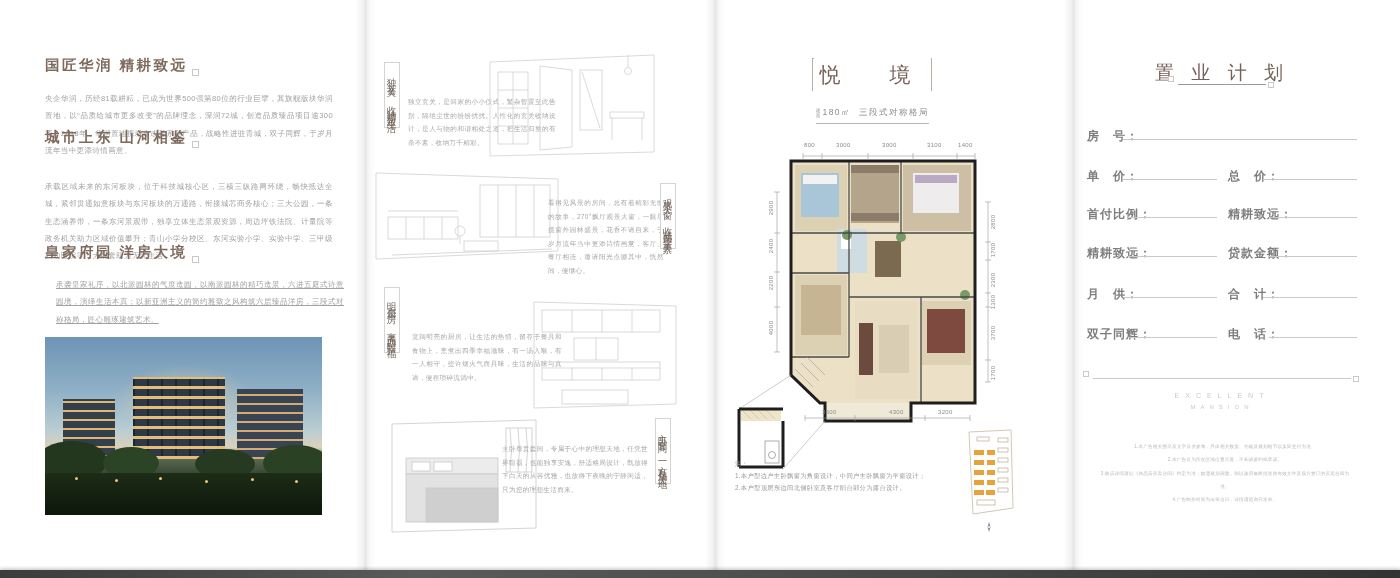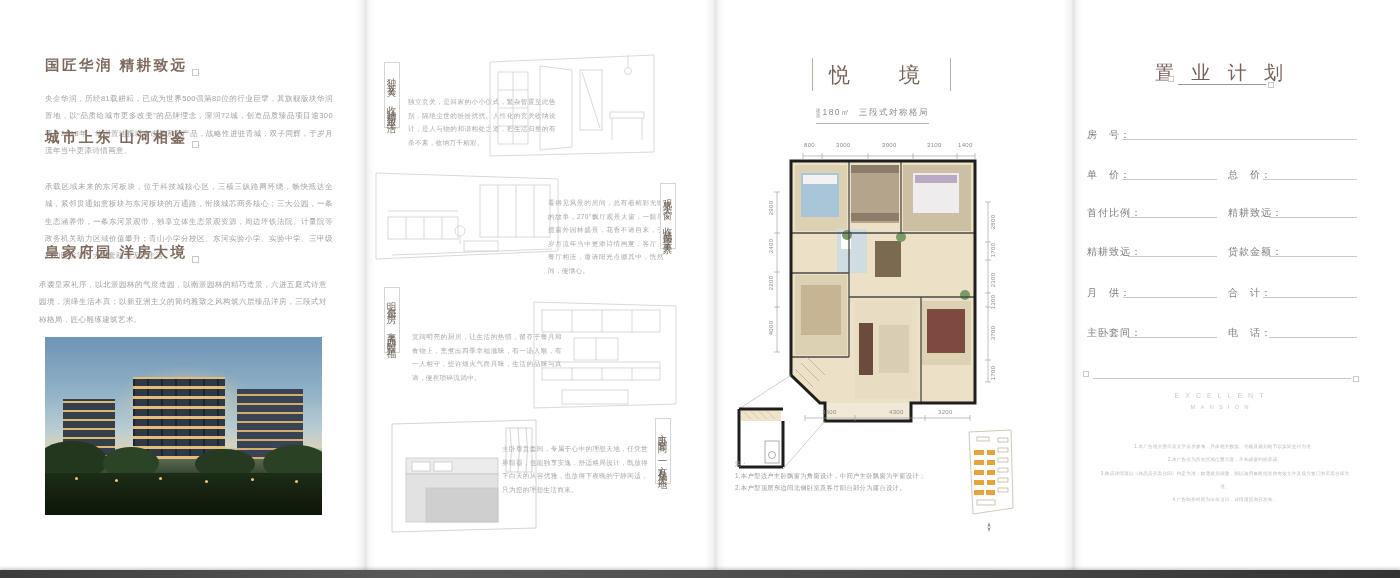--- a/index.html
+++ b/index.html
@@ -23,21 +23,21 @@
   .bracket-l{width:9px;height:32px;border-left:1px solid #bdae a4;border-left:1px solid #bdaea4;border-top:1px solid #bdaea4;}
   .bracket-r{width:9px;height:32px;border-right:1px solid #bdaea4;border-bottom:1px solid #bdaea4;}
   .sq{width:4px;height:4px;border:1px solid #c9c9c9;background:#fff;}
   .fp-sub{font-size:8.5px;color:#8b8b8b;letter-spacing:1.5px;border-bottom:1px solid #b5b5b5;
     padding-bottom:4px;white-space:nowrap;display:inline-flex;align-items:center;gap:2px;}
   .stack{display:inline-flex;flex-direction:column;font-size:4.5px;line-height:1.15;color:#999;letter-spacing:0;}
   .dim{position:absolute;font-size:6px;color:#8a8a8a;letter-spacing:.3px;white-space:nowrap;}
   .dim.rot{transform:rotate(-90deg);transform-origin:center;}
   .fp-note{font-size:6.3px;color:#9a9a9a;line-height:1.9;letter-spacing:.3px;}
   
-  .form-label{position:absolute;font-size:10px;color:#7d7d7d;letter-spacing:1px;white-space:nowrap;}
+  .form-label{position:absolute;font-size:12px;color:#7d7d7d;letter-spacing:1px;white-space:nowrap;font-weight:bold;}
   .form-line{position:absolute;height:1px;background:#c9c9c9;}
   .brand{position:absolute;left:1087px;width:270px;text-align:center;color:#c9c9c9;}
   .disc-line{font-size:4.6px;color:#b8b8b8;line-height:2.9;text-align:center;letter-spacing:.2px;}
   
   .photo{position:absolute;left:45px;top:337px;width:277px;height:178px;overflow:hidden;
     background:linear-gradient(180deg,#6e94b6 0%,#8fb0c6 30%,#b9cdd2 52%,#d9d2bc 62%,#5d6b55 68%,#2a3a26 80%,#16220f 100%);}
   .ph{position:absolute;}
 </style>
 </head>
 <body>
@@ -45,21 +45,21 @@
 <div id="canvas">
 
   <div>
     <div class="abs heading" style="left:45px;top:56px;"><span>国匠华润 精耕致远</span><span class="orn"></span></div>
     <div class="abs body-text" style="left:45px;top:90px;width:288px;">央企华润，历经81载耕耘，已成为世界500强第80位的行业巨擘，其旗舰版块华润置地，以“品质给城市更多改变”的品牌理念，深润72城，创造品质臻品项目逾300项，2018年，华润置地携城市改善系列产品，战略性进驻青城，双子同辉，于岁月流年当中更添诗情画意。</div>
 
     <div class="abs heading" style="left:45px;top:128px;"><span>城市上东 山河相鉴</span><span class="orn"></span></div>
     <div class="abs body-text" style="left:45px;top:178px;width:288px;">承载区域未来的东河板块，位于科技城核心区，三横三纵路网环绕，畅快抵达全城，紧邻贯通如意板块与东河板块的万通路，衔接城芯商务核心；三大公园，一条生态涵养带，一条东河景观带，独享立体生态景观资源，周边坪铁法院、计量院等政务机关助力区域价值攀升；青山小学分校区、东河实验小学、实验中学、三甲级妇幼医院等，大配套助力无忧生活。</div>
 
     <div class="abs heading" style="left:45px;top:243px;text-align:center;"><span>皇家府园 洋房大境</span><span class="orn"></span></div>
-    <div class="abs body-text" style="left:39px;top:276px;width:288px;">承袭皇家礼序，以北派园林的气度造园，以南派园林的精巧造景，六进五庭式诗意园境，演绎生活本真；以新亚洲主义的简约雅致之风构筑六层臻品洋房，三段式对称格局，匠心雕琢建筑艺术。</div>
+    <div class="abs body-text" style="left:56px;top:276px;width:288px;text-decoration:underline;">承袭皇家礼序，以北派园林的气度造园，以南派园林的精巧造景，六进五庭式诗意园境，演绎生活本真；以新亚洲主义的简约雅致之风构筑六层臻品洋房，三段式对称格局，匠心雕琢建筑艺术。</div>
 
     <div class="photo">
       <div class="ph" style="left:70px;top:28px;width:140px;height:70px;background:radial-gradient(ellipse at center,rgba(250,215,150,.55),rgba(250,215,150,0) 70%);"></div>
       <div class="ph" style="left:18px;top:62px;width:52px;height:58px;background:#33404c;background-image:repeating-linear-gradient(0deg,rgba(242,196,120,.9) 0 2px,transparent 2px 9px);"></div>
       <div class="ph" style="left:88px;top:40px;width:92px;height:82px;background:#2d3947;background-image:repeating-linear-gradient(0deg,rgba(245,200,125,.92) 0 3px,transparent 3px 10px),repeating-linear-gradient(90deg,rgba(0,0,0,.35) 0 2px,transparent 2px 14px);"></div>
       <div class="ph" style="left:192px;top:52px;width:66px;height:70px;background:#384454;background-image:repeating-linear-gradient(0deg,rgba(240,190,115,.85) 0 2px,transparent 2px 9px);"></div>
       <div class="ph" style="left:-8px;top:104px;width:70px;height:40px;background:#23361e;border-radius:50%;"></div>
       <div class="ph" style="left:58px;top:110px;width:56px;height:32px;background:#2c4426;border-radius:50%;"></div>
       <div class="ph" style="left:150px;top:112px;width:60px;height:30px;background:#253a20;border-radius:50%;"></div>
       <div class="ph" style="left:218px;top:108px;width:66px;height:36px;background:#2a4124;border-radius:50%;"></div>
@@ -130,21 +130,21 @@
           <rect x="48" y="46" width="18" height="9" fill="#ffffff"></rect>
         <rect x="40" y="72" width="72" height="34" fill="#cfcfcf"></rect>
         <path d="M6,116 L150,112"></path>
       </g>
     </svg>
     <div class="abs feat-text" style="left:502px;top:442px;width:146px;">主卧尊贵套间，专属于心中的理想天地，任凭世界喧嚣，也能独享安逸，舒适格局设计，既放得下白天的从容优雅，也放得下夜晚的宁静闲适，只为您的理想生活而来。</div>
     <div class="abs vlabel" style="left:655px;top:418px;">主卧套间 一方私属天地</div>
   </div>
 
   <div>
-    <div class="abs" style="left:812px;top:58px;width:120px;display:flex;align-items:center;gap:16px;">
+    <div class="abs" style="left:812px;top:58px;width:120px;display:flex;align-items:center;gap:6px;">
       <span class="bracket-l"></span>
       <span class="fp-title">悦　境</span>
       <span class="bracket-r"></span>
     </div>
     <div class="abs" style="left:725px;top:98px;width:295px;text-align:center;">
       <span class="fp-sub">
         <span class="stack">
             <span>建</span>
             <span>面</span>
           </span>
@@ -291,21 +291,21 @@
     <span class="form-label" style="left:1087px;top:245px;">精耕致远：</span>
     <div class="form-line" style="left:1128px;top:256px;width:89px;"></div>
     <span class="form-label" style="left:1228px;top:245px;">贷款金额：</span>
     <div class="form-line" style="left:1269px;top:256px;width:88px;"></div>
 
     <span class="form-label" style="left:1087px;top:286px;">月　供：</span>
     <div class="form-line" style="left:1123px;top:297px;width:94px;"></div>
     <span class="form-label" style="left:1228px;top:286px;">合　计：</span>
     <div class="form-line" style="left:1263px;top:297px;width:94px;"></div>
 
-    <span class="form-label" style="left:1087px;top:326px;">主卧套间：</span>
+    <span class="form-label" style="left:1087px;top:326px;">双子同辉：</span>
     <div class="form-line" style="left:1128px;top:337px;width:89px;"></div>
     <span class="form-label" style="left:1228px;top:326px;">电　话：</span>
     <div class="form-line" style="left:1269px;top:337px;width:88px;"></div>
 
     <div class="sq abs" style="left:1083px;top:371px;"></div>
     <div class="form-line" style="left:1093px;top:378px;width:258px;"></div>
     <div class="sq abs" style="left:1353px;top:376px;"></div>
 
     <div class="brand" style="top:392px;font-size:7px;letter-spacing:6px;">EXCELLENT</div>
     <div class="brand" style="top:404px;font-size:6px;letter-spacing:5px;">MANSION</div>

